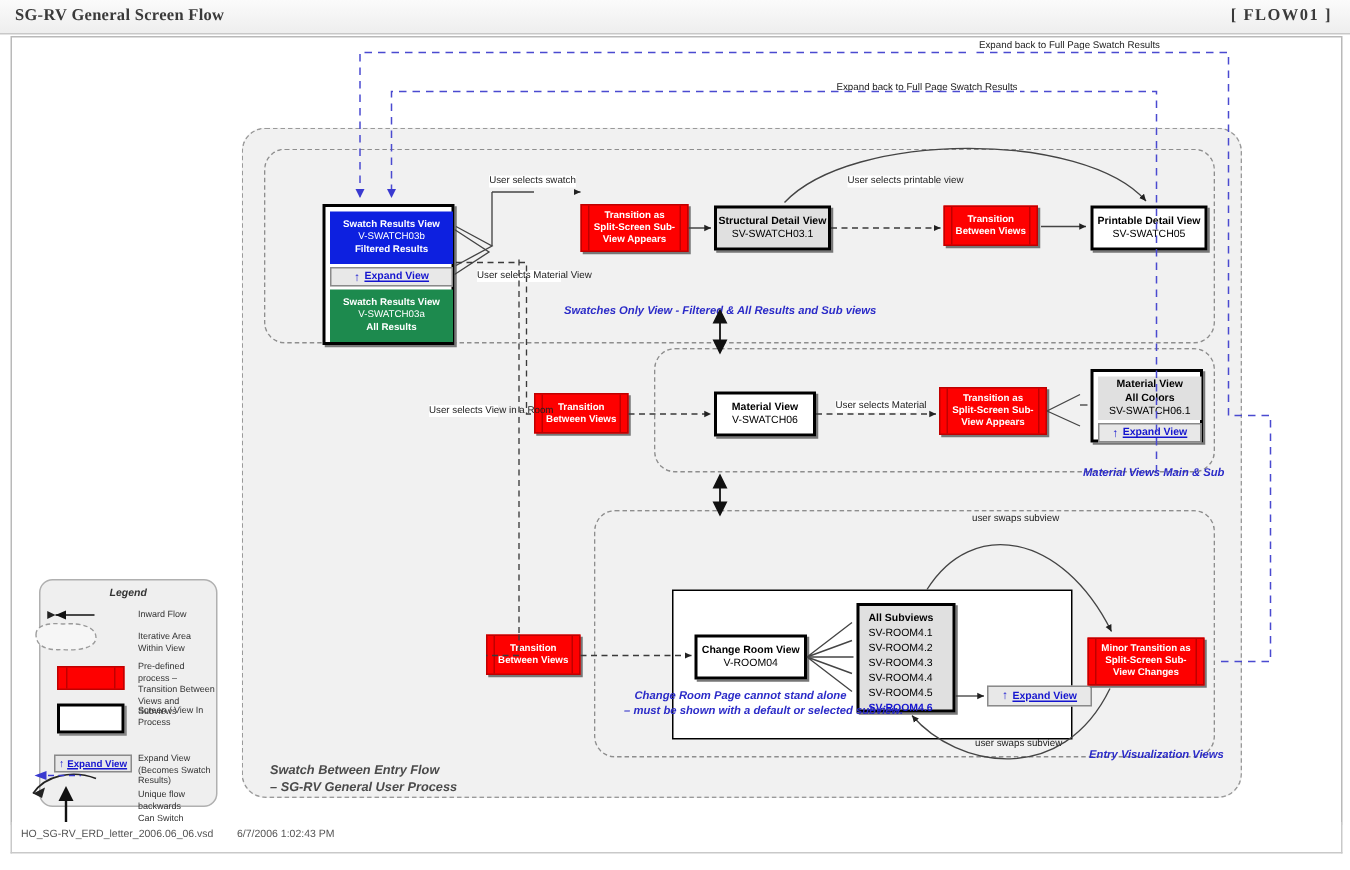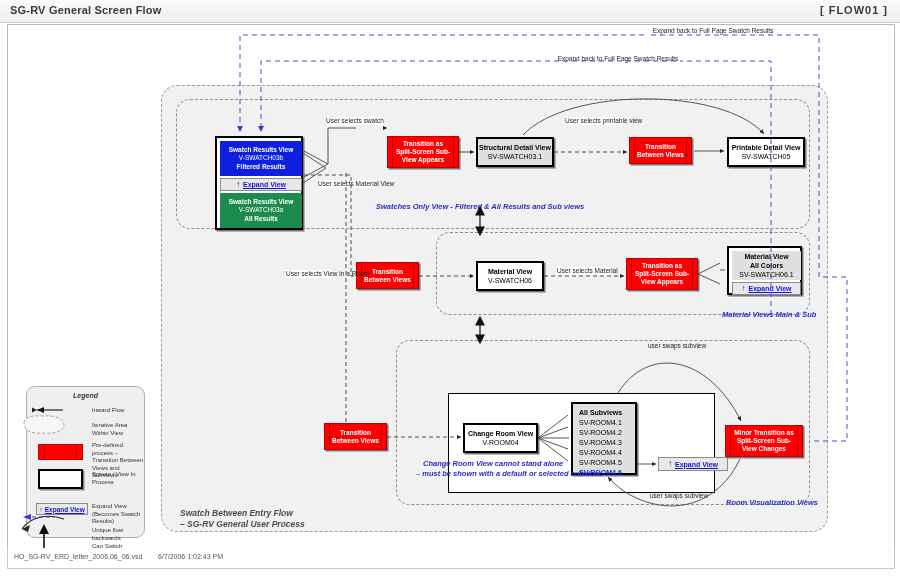--- a/index.html
+++ b/index.html
@@ -1,21 +1,21 @@
 <!DOCTYPE html>
 <html><head>
 <meta charset="utf-8">
 <style>
   html,body{margin:0;padding:0;background:#fff;}
   body{width:900px;height:580px;font-family:"Liberation Sans",sans-serif;overflow:hidden;}
   #page{position:relative;width:900px;height:580px;background:#ffffff;}
 
   
   .titlebar{position:absolute;left:0;top:0;width:900px;height:22px;
-    background:linear-gradient(#fbfbfb,#eeeeee);border-bottom:1px solid #c8c8c8;}
+    background:linear-gradient(#fbfbfb,#eeeeee);border-bottom:1px solid #c8c8c8;font-family:Liberation Serif, serif;}
   .titlebar .t{position:absolute;left:10px;top:4px;font-size:11px;font-weight:bold;color:#3a3a3a;letter-spacing:.2px;}
   .titlebar .code{position:absolute;right:12px;top:4px;font-size:11px;font-weight:bold;color:#3a3a3a;letter-spacing:1px;}
 
   .canvas{position:absolute;left:7px;top:24px;width:886px;height:524px;background:#fff;border:1px solid #b9b9b9;overflow:hidden;}
   .statusbar{position:absolute;left:7px;top:548px;width:886px;height:20px;background:#fff;border:1px solid #c9c9c9;border-top:none;}
   .statusbar .f{position:absolute;left:6px;top:5px;font-size:7px;color:#555;}
   .statusbar .d{position:absolute;left:150px;top:5px;font-size:7px;color:#555;}
 
   
   .pool{position:absolute;box-sizing:border-box;border:1px dashed #9a9a9a;border-radius:16px;background:#f1f1f1;}
@@ -90,21 +90,21 @@
   <div class="canvas">
 
     <div class="pool" style="left:153px;top:60px;width:667px;height:447px;"></div>
 
     <div class="lane" style="left:168px;top:74px;width:634px;height:130px;"></div>
     <div class="lane" style="left:428px;top:207px;width:374px;height:83px;"></div>
     <div class="lane" style="left:388px;top:315px;width:414px;height:165px;"></div>
 
     <div class="caption" style="left:368px;top:177px;">Swatches Only View - Filtered &amp; All Results and Sub views</div>
     <div class="caption" style="left:714px;top:285px;">Material Views Main &amp; Sub</div>
-    <div class="caption" style="left:718px;top:473px;">Room Visualization Views</div>
+    <div class="caption" style="left:718px;top:473px;">Entry Visualization Views</div>
 
     <div class="caption dark" style="left:172px;top:483px;">Swatch Between Entry Flow</div>
     <div class="caption dark" style="left:172px;top:494px;">– SG-RV General User Process</div>
 
     <div class="elbl bg" style="left:640px;top:2px;width:130px;">Expand back to Full Page Swatch Results</div>
     <div class="elbl bg" style="left:545px;top:30px;width:130px;">Expand back to Full Page Swatch Results</div>
 
     <div class="stack" style="left:207px;top:111px;width:88px;height:94px;">
       <div class="band blue" style="width:82px;height:35px;">
         <div class="b1">Swatch Results View</div>
@@ -188,21 +188,21 @@
 
     <div class="expand" style="position:absolute;left:650px;top:432px;width:70px;height:14px;">
       <span class="arw">↑</span>
       <span class="lbl">Expand View</span>
     </div>
 
     <div class="redbox" style="left:717px;top:400px;width:78px;height:32px;">
       <span>Minor Transition as Split-Screen Sub-View Changes</span>
     </div>
 
-    <div class="caption" style="left:415px;top:434px;">Change Room View cannot stand alone</div>
+    <div class="caption" style="left:415px;top:434px;">Change Room Page cannot stand alone</div>
     <div class="caption" style="left:408px;top:444px;">– must be  shown with a default or selected subview.</div>
 
     <div class="elbl bg" style="left:318px;top:92px;width:58px;">
       <span>User selects swatch</span>
     </div>
     <div class="elbl bg" style="left:557px;top:92px;width:58px;">
       <span>User selects printable view</span>
     </div>
     <div class="elbl bg" style="left:310px;top:155px;width:56px;">
       <span>User selects Material View</span>

